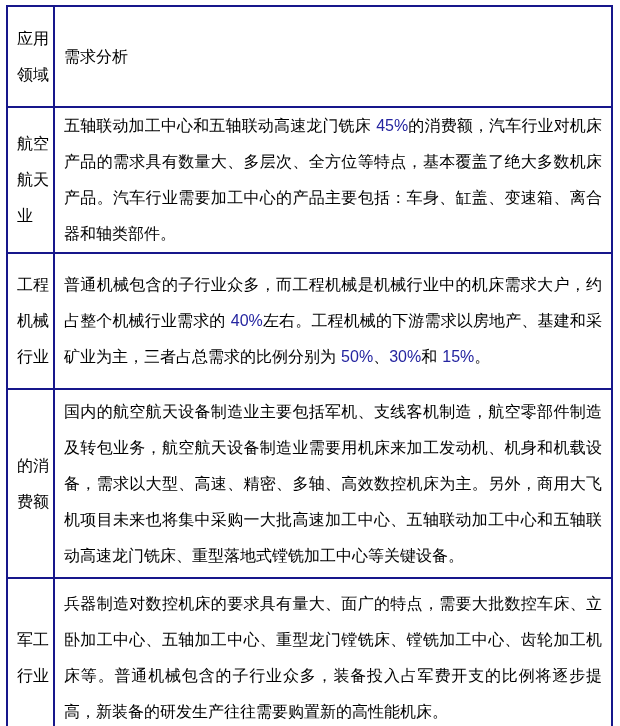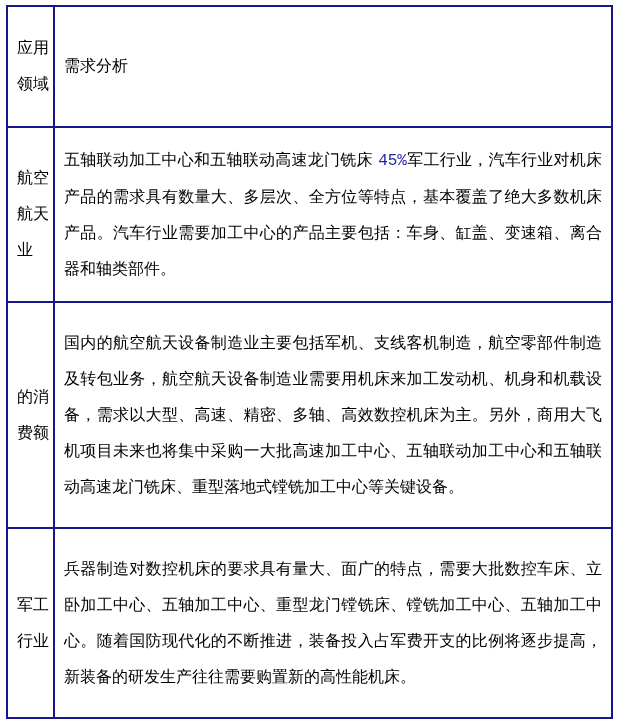--- a/index.html
+++ b/index.html
@@ -47,41 +47,45 @@
   td.c2 {
     padding: 0 9px 0 9px;
     text-align: justify;
   }
   tr.r-h  { height: 101px; }
   tr.r0   { height: 129px; }
   tr.r1   { height: 136px; }
   tr.r2   { height: 189px; }
   tr.r3   { height: 159px; }
   .num {
-    font-family: Liberation Mono, monospace;
+    font-family: Liberation Sans, sans-serif;
     color: var(--number-color);
   }
 </style>
 </head>
 <body>
 
 <div class="page">
   <table class="demand-table">
     <tbody>
         <tr class="r-h">
       <td class="c1">应用领域</td>
       <td class="c2">需求分析</td>
     </tr>
     <tr class="r0">
       <td class="c1">航空航天业</td>
-      <td class="c2"><span>五轴联动加工中心和五轴联动高速龙门铣床 </span><span class="num">45%</span><span>军工行业，汽车行业对机床产品的需求具有数量大、多层次、全方位等特点，基本覆盖了绝大多数机床产品。汽车行业需要加工中心的产品主要包括：车身、缸盖、变速箱、离合器和轴类部件。</span></td>
+      <td class="c2"><span>五轴联动加工中心和五轴联动高速龙门铣床 </span><span class="num">45%</span><span>的消费额，汽车行业对机床产品的需求具有数量大、多层次、全方位等特点，基本覆盖了绝大多数机床产品。汽车行业需要加工中心的产品主要包括：车身、缸盖、变速箱、离合器和轴类部件。</span></td>
+    </tr>
+    <tr class="r1">
+      <td class="c1">工程机械行业</td>
+      <td class="c2"><span>普通机械包含的子行业众多，而工程机械是机械行业中的机床需求大户，约占整个机械行业需求的 </span><span class="num">40%</span><span>左右。工程机械的下游需求以房地产、基建和采矿业为主，三者占总需求的比例分别为 </span><span class="num">50%</span><span>、</span><span class="num">30%</span><span>和 </span><span class="num">15%</span><span>。</span></td>
     </tr>
     <tr class="r2">
       <td class="c1">的消费额</td>
       <td class="c2"><span>国内的航空航天设备制造业主要包括军机、支线客机制造，航空零部件制造及转包业务，航空航天设备制造业需要用机床来加工发动机、机身和机载设备，需求以大型、高速、精密、多轴、高效数控机床为主。另外，商用大飞机项目未来也将集中采购一大批高速加工中心、五轴联动加工中心和五轴联动高速龙门铣床、重型落地式镗铣加工中心等关键设备。</span></td>
     </tr>
     <tr class="r3">
       <td class="c1">军工行业</td>
-      <td class="c2"><span>兵器制造对数控机床的要求具有量大、面广的特点，需要大批数控车床、立卧加工中心、五轴加工中心、重型龙门镗铣床、镗铣加工中心、五轴加工中心。随着国防现代化的不断推进，装备投入占军费开支的比例将逐步提高，新装备的研发生产往往需要购置新的高性能机床。</span></td>
+      <td class="c2"><span>兵器制造对数控机床的要求具有量大、面广的特点，需要大批数控车床、立卧加工中心、五轴加工中心、重型龙门镗铣床、镗铣加工中心、齿轮加工机床等。普通机械包含的子行业众多，装备投入占军费开支的比例将逐步提高，新装备的研发生产往往需要购置新的高性能机床。</span></td>
     </tr>
   </tbody>
     </table>
 </div>
 
 </body></html>

